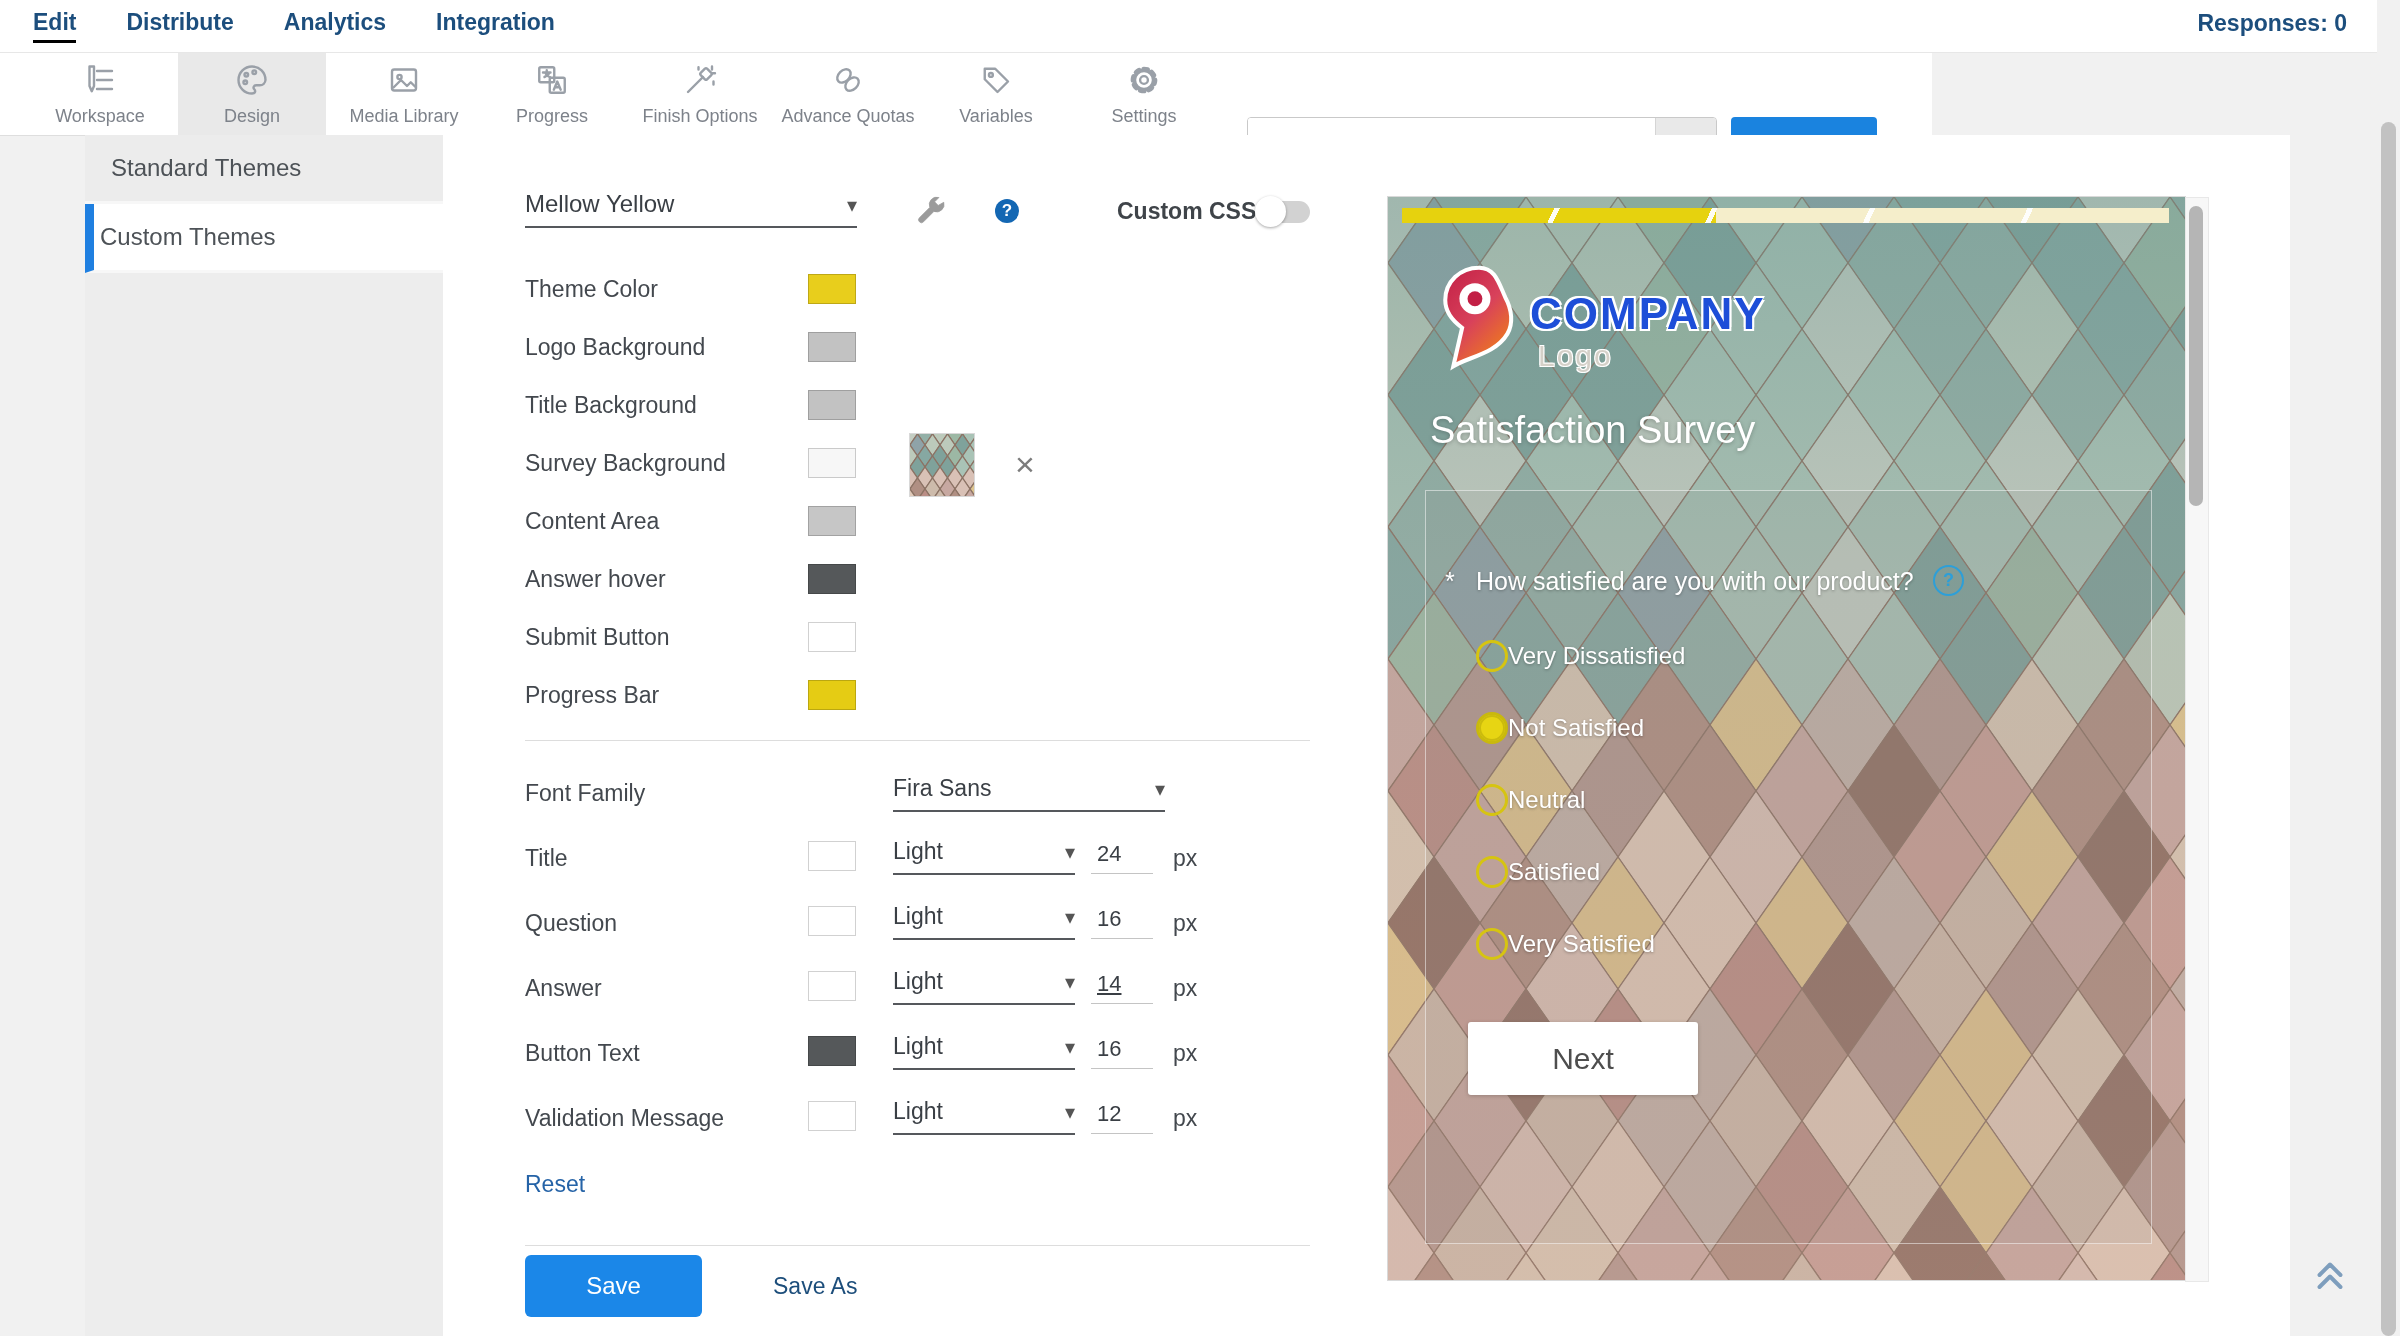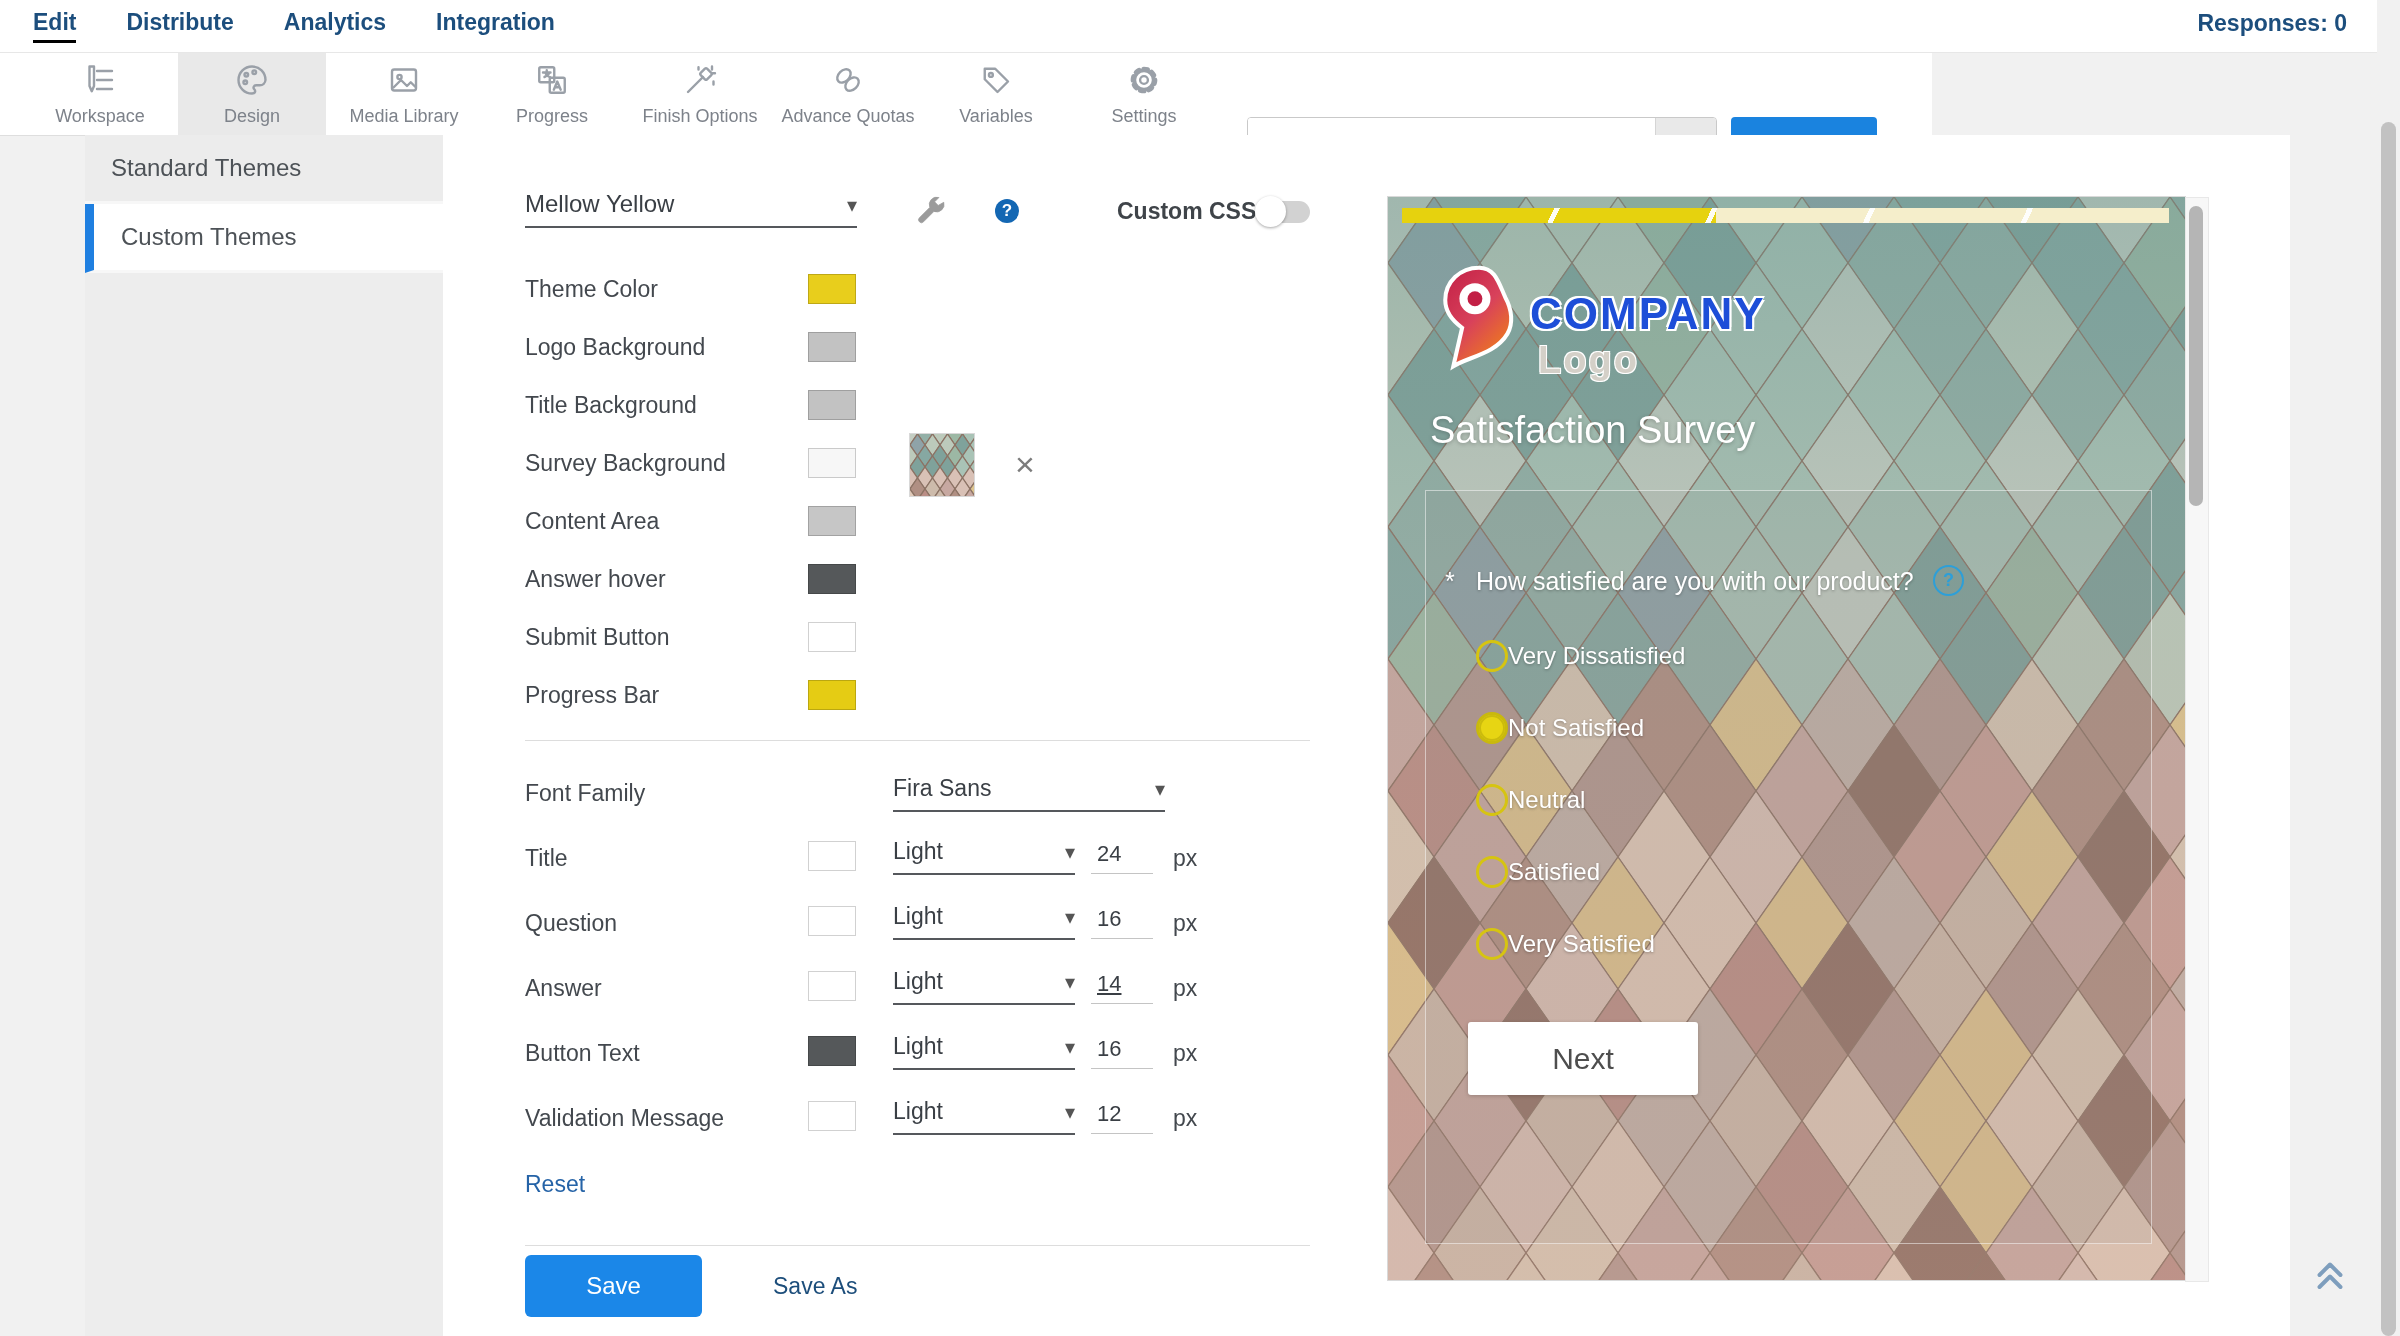--- a/index.html
+++ b/index.html
@@ -23,21 +23,21 @@
   .urlbox{position:absolute;top:64px;right:215px;width:468px;height:57px;border:1px solid #c9c9c9;border-radius:4px;background:#fff;display:flex;overflow:hidden}
   .urlbox input{flex:1;border:none;outline:none;font-size:21px;color:#444;padding:0 12px;font-family:"Liberation Sans",sans-serif;background:#fff}
   .url-pencil{width:60px;background:#e9e9e9;display:flex;align-items:center;justify-content:center;color:#555;font-size:26px;cursor:pointer;border-left:1px solid #d5d5d5}
   .url-pencil::after{content:"\270E";display:inline-block;transform:rotate(90deg)}
   .previewbtn{position:absolute;top:64px;right:55px;width:146px;height:57px;background:#1a83df;border-radius:4px;color:#fff;font-size:22px;display:flex;align-items:center;justify-content:center;gap:10px;cursor:pointer}
   .previewbtn svg{stroke:#fff;fill:none;stroke-width:1.8}
 
   
   .sidebar{position:absolute;left:85px;top:135px;width:358px;bottom:0;background:#ededed}
   .side-item{height:66px;display:flex;align-items:center;padding-left:26px;font-size:24px;color:#4d5257;background:#ececec;border-bottom:3px solid #f7f7f7;cursor:pointer}
-  .side-item.active{background:#fff;border-left:9px solid #1f7fe0;padding-left:27px}
+  .side-item.active{background:#fff;border-left:9px solid #1f7fe0;padding-left:6px}
 
   
   .panel{position:absolute;left:443px;top:135px;width:1847px;bottom:0;background:#fff}
   .lbl{font-size:23px;color:#43484e}
   .uline{border-bottom:2px solid #55585c;display:flex;align-items:flex-end;justify-content:space-between;font-size:24px;color:#3a3f45;padding-bottom:8px;cursor:pointer}
   .caret::after{content:"\25BE";font-size:20px;color:#555}
   .swatch{width:46px;height:28px;border:1px solid rgba(0,0,0,.18);cursor:pointer}
   .divider{position:absolute;left:82px;width:785px;height:0;border-top:1px solid #ddd}
   .numinput{width:56px;border:none;outline:none;border-bottom:1px solid #c4c4c4;font-size:22px;color:#3a3f45;background:transparent;padding:0 0 6px 6px;font-family:"Liberation Sans",sans-serif}
   .toggle{width:52px;height:22px;background:#d2d2d2;border-radius:11px;position:relative;cursor:pointer}
@@ -52,21 +52,21 @@
   .wrench svg{stroke:#9b9b9b;fill:#9b9b9b;stroke-width:.5}
 
   
   .preview{position:absolute;left:945px;top:62px;width:797px;height:1083px;overflow:hidden;box-shadow:0 0 0 1px rgba(0,0,0,.15)}
   .tint{position:absolute;inset:0;background:linear-gradient(180deg,rgba(108,150,144,.40) 0%,rgba(150,150,140,.14) 35%,rgba(190,150,135,.18) 70%,rgba(200,160,145,.24) 100%)}
   .pbar{position:absolute;left:14px;right:16px;top:11px;height:15px;background:#f5eecb;overflow:hidden}
   .pfill{height:100%;background:#e6d20e}
   .pslash{position:absolute;inset:0;background:repeating-linear-gradient(115deg,transparent 0 138px,rgba(255,255,255,.95) 138px 143px)}
   .logo-company{font-size:44px;font-weight:800;color:#1d4ed8;letter-spacing:2px;
      text-shadow:-2px -2px 0 #fff,2px -2px 0 #fff,-2px 2px 0 #fff,2px 2px 0 #fff,0 2px 0 #fff,0 -2px 0 #fff}
-  .logo-sub{font-size:38px;font-weight:700;color:rgba(205,200,190,.85);letter-spacing:2px;
+  .logo-sub{font-size:30px;font-weight:400;color:rgba(205,200,190,.85);letter-spacing:2px;
      text-shadow:-1px -1px 0 #fff,1px -1px 0 #fff,-1px 1px 0 #fff,1px 1px 0 #fff}
   .surveytitle{font-size:38px;font-weight:300;color:#fff;text-shadow:0 1px 4px rgba(0,0,0,.25)}
   .contentbox{position:absolute;left:37px;top:293px;width:725px;height:752px;background:rgba(130,130,130,.10);border:1px solid rgba(255,255,255,.5)}
   .question{font-size:25px;color:#fff;text-shadow:0 1px 3px rgba(0,0,0,.3)}
   .qhelp{width:27px;height:27px;border-radius:50%;border:2px solid #2d9fd8;color:#2d9fd8;font-size:18px;font-weight:700;display:flex;align-items:center;justify-content:center;cursor:pointer}
   .qhelp::after{content:"?"}
   .opt{position:absolute;display:flex;align-items:center;cursor:pointer}
   .radio{width:26px;height:26px;border-radius:50%;border:3px solid #d6c411;background:transparent;flex:none}
   .opt.selected .radio{background:#e7d513;border-color:#c9b90c;box-shadow:inset 0 0 0 2px rgba(185,170,10,.6)}
   .optlabel{font-size:24px;color:#fff;text-shadow:0 1px 3px rgba(0,0,0,.3)}

